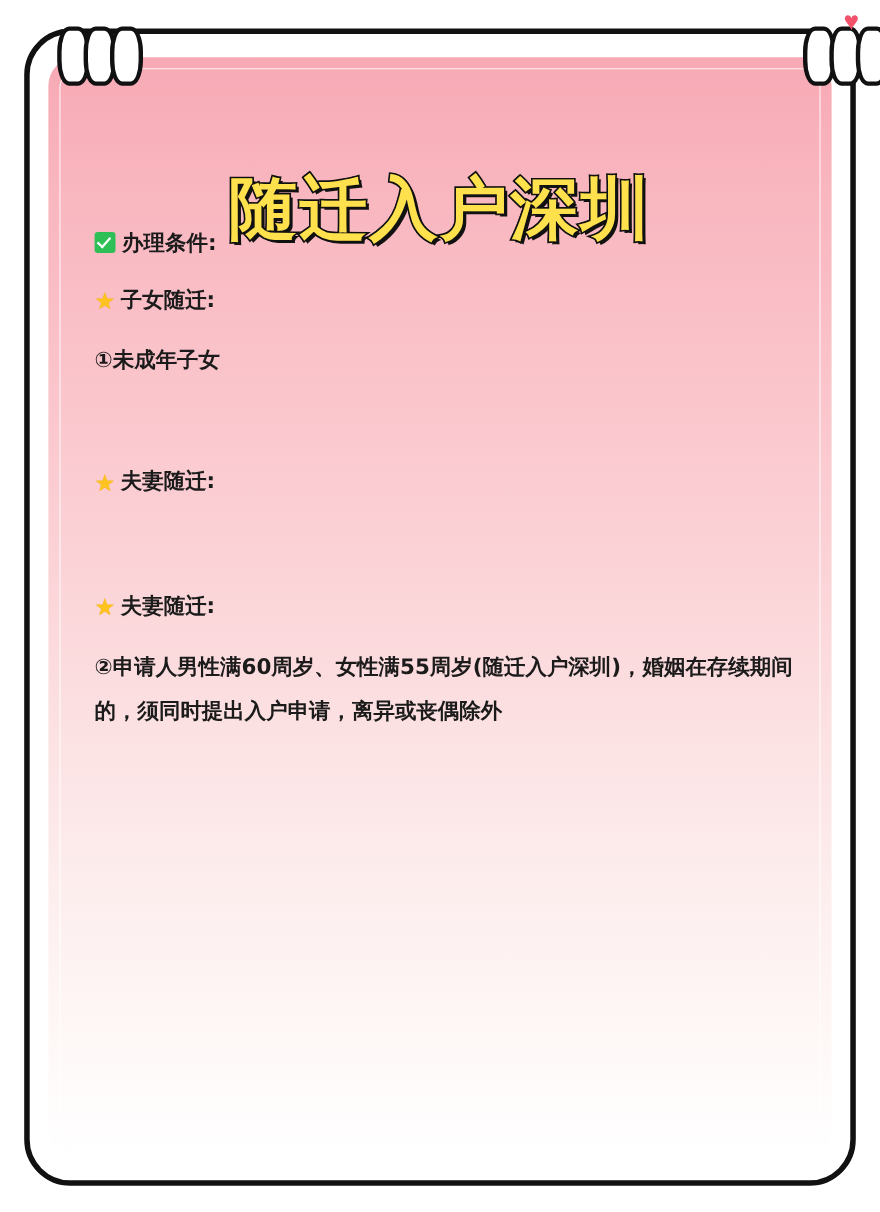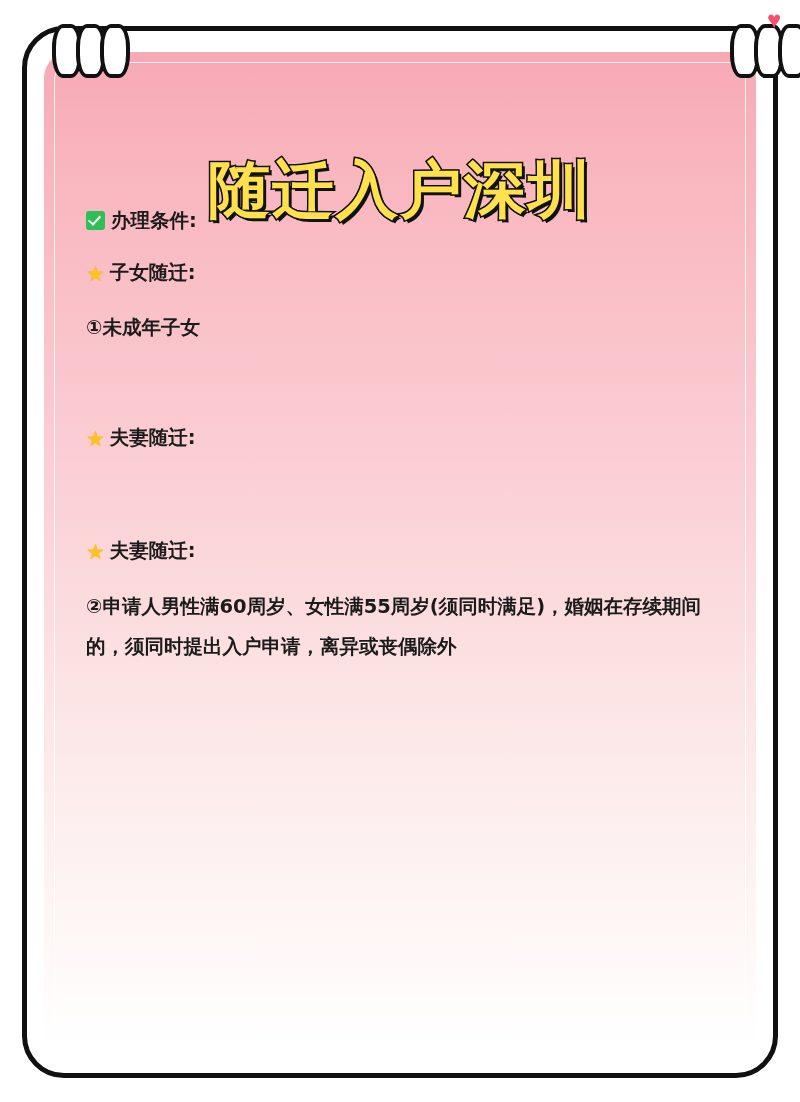--- a/index.html
+++ b/index.html
@@ -204,21 +204,21 @@
 
       <p class="line">
         <span class="star">★</span><span>夫妻随迁:</span>
       </p>
 
       <div class="gap-lg"></div>
 
       <p class="line">
         <span class="star">★</span><span>夫妻随迁:</span>
       </p>
-      <p class="line para">②申请人男性满60周岁、女性满55周岁(须同时满足)，婚姻在存续期间的，须同时提出入户申请，离异或丧偶除外</p>
+      <p class="line para">②申请人男性满60周岁、女性满55周岁(随迁入户深圳)，婚姻在存续期间的，须同时提出入户申请，离异或丧偶除外</p>
 
     </div>
   </div>
 
   <div class="rings left">
     <div class="ring"></div>
     <div class="ring"></div>
     <div class="ring"></div>
   </div>
 

